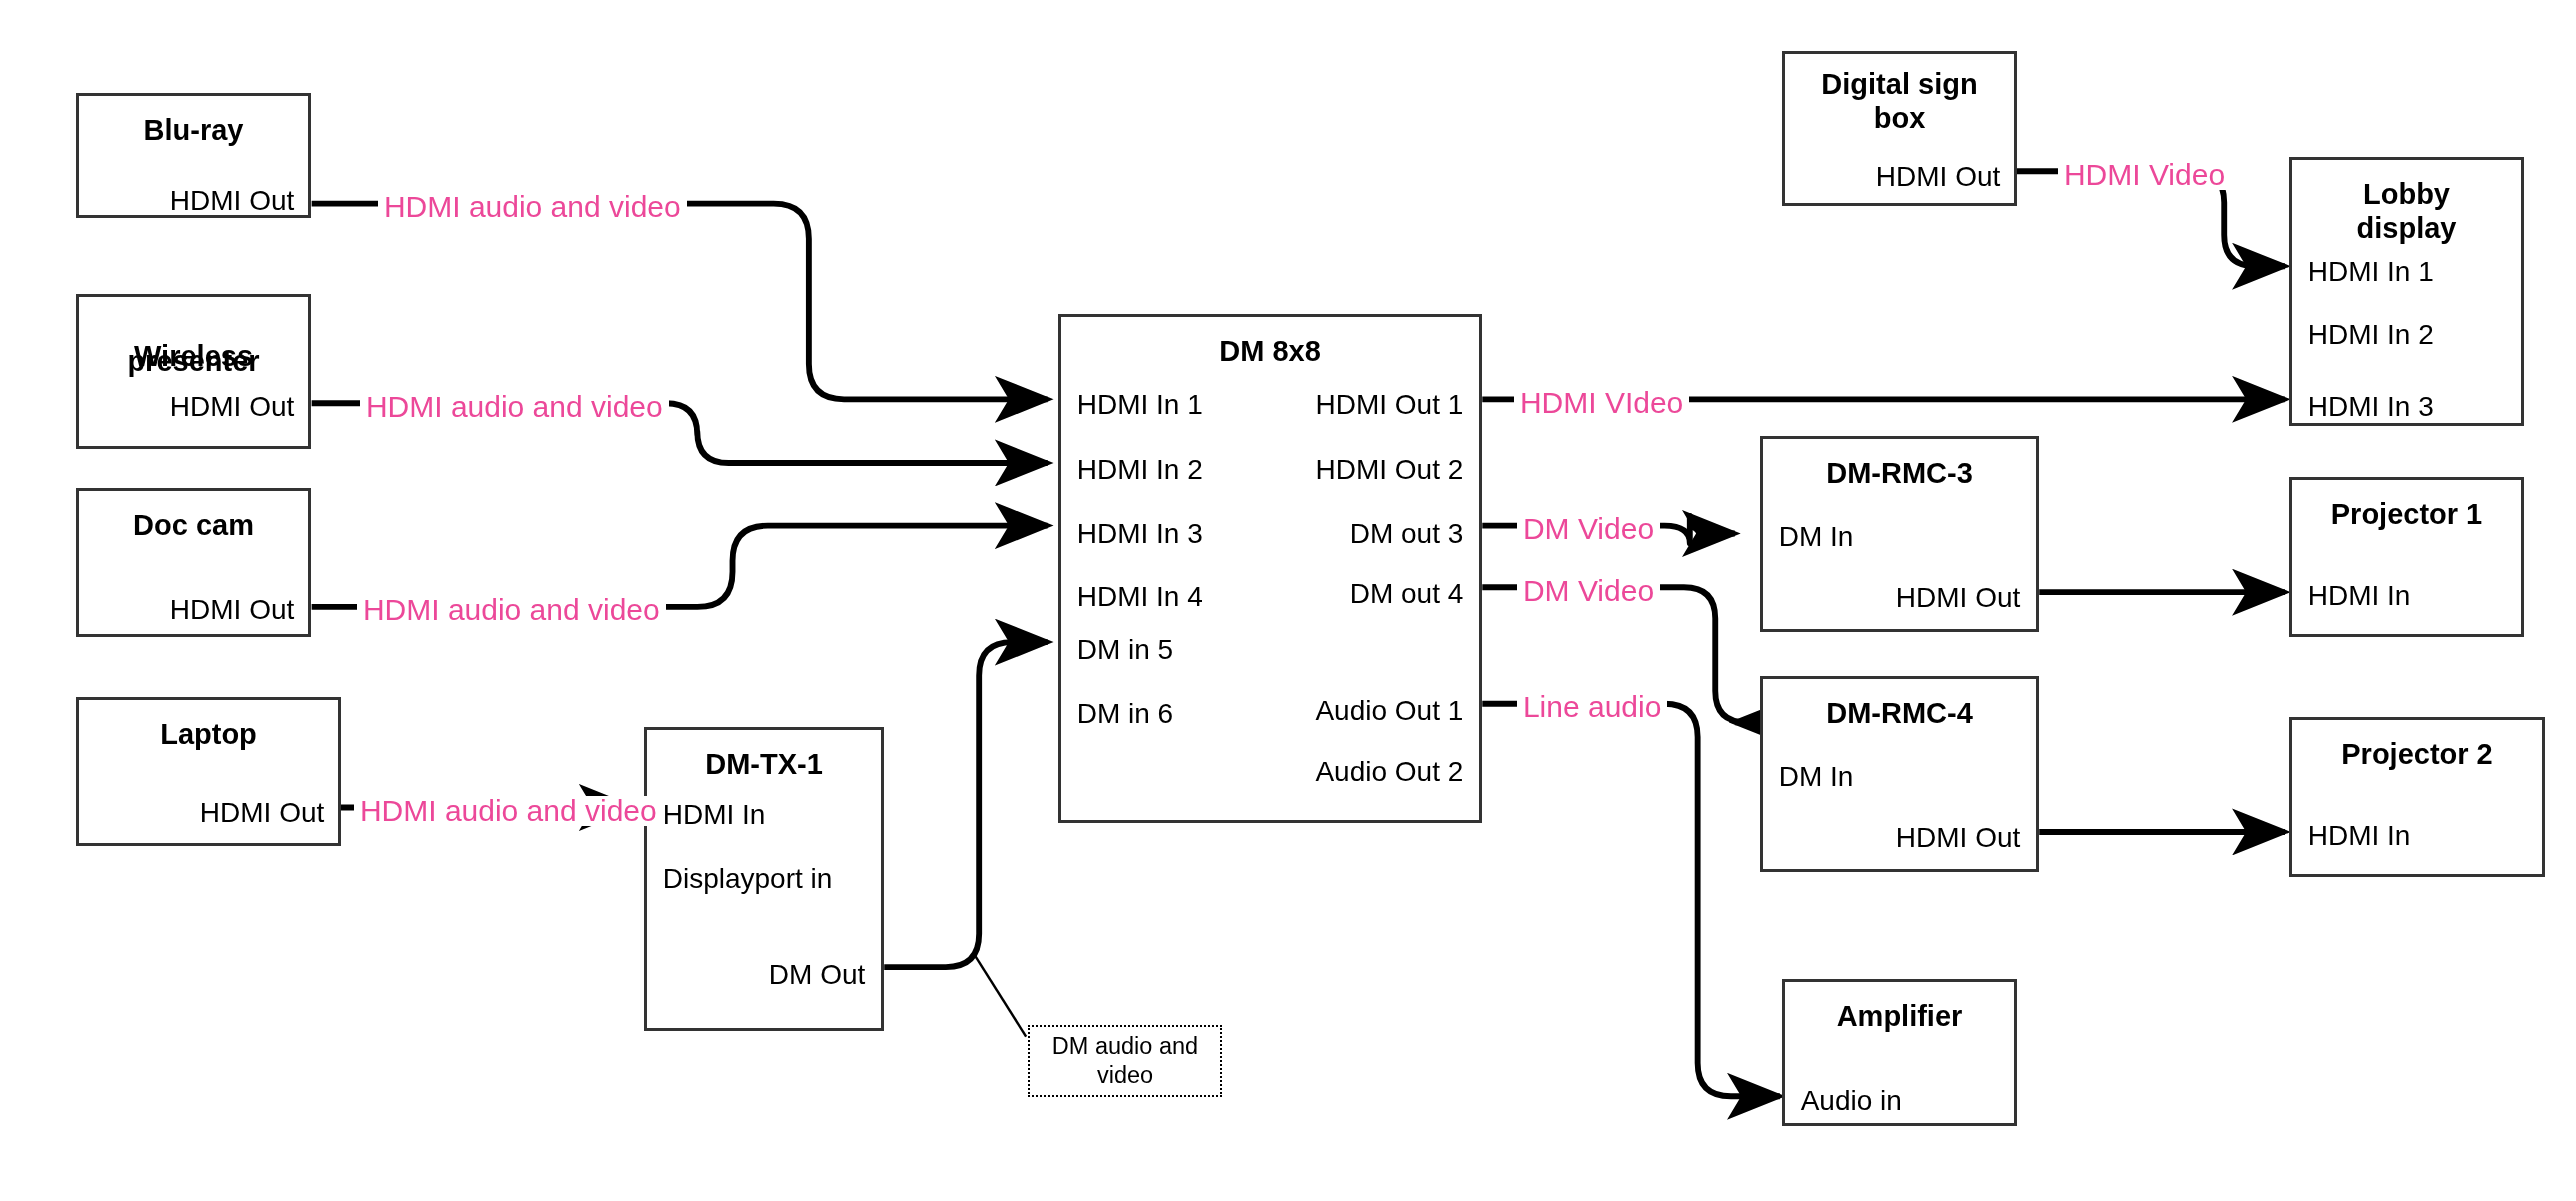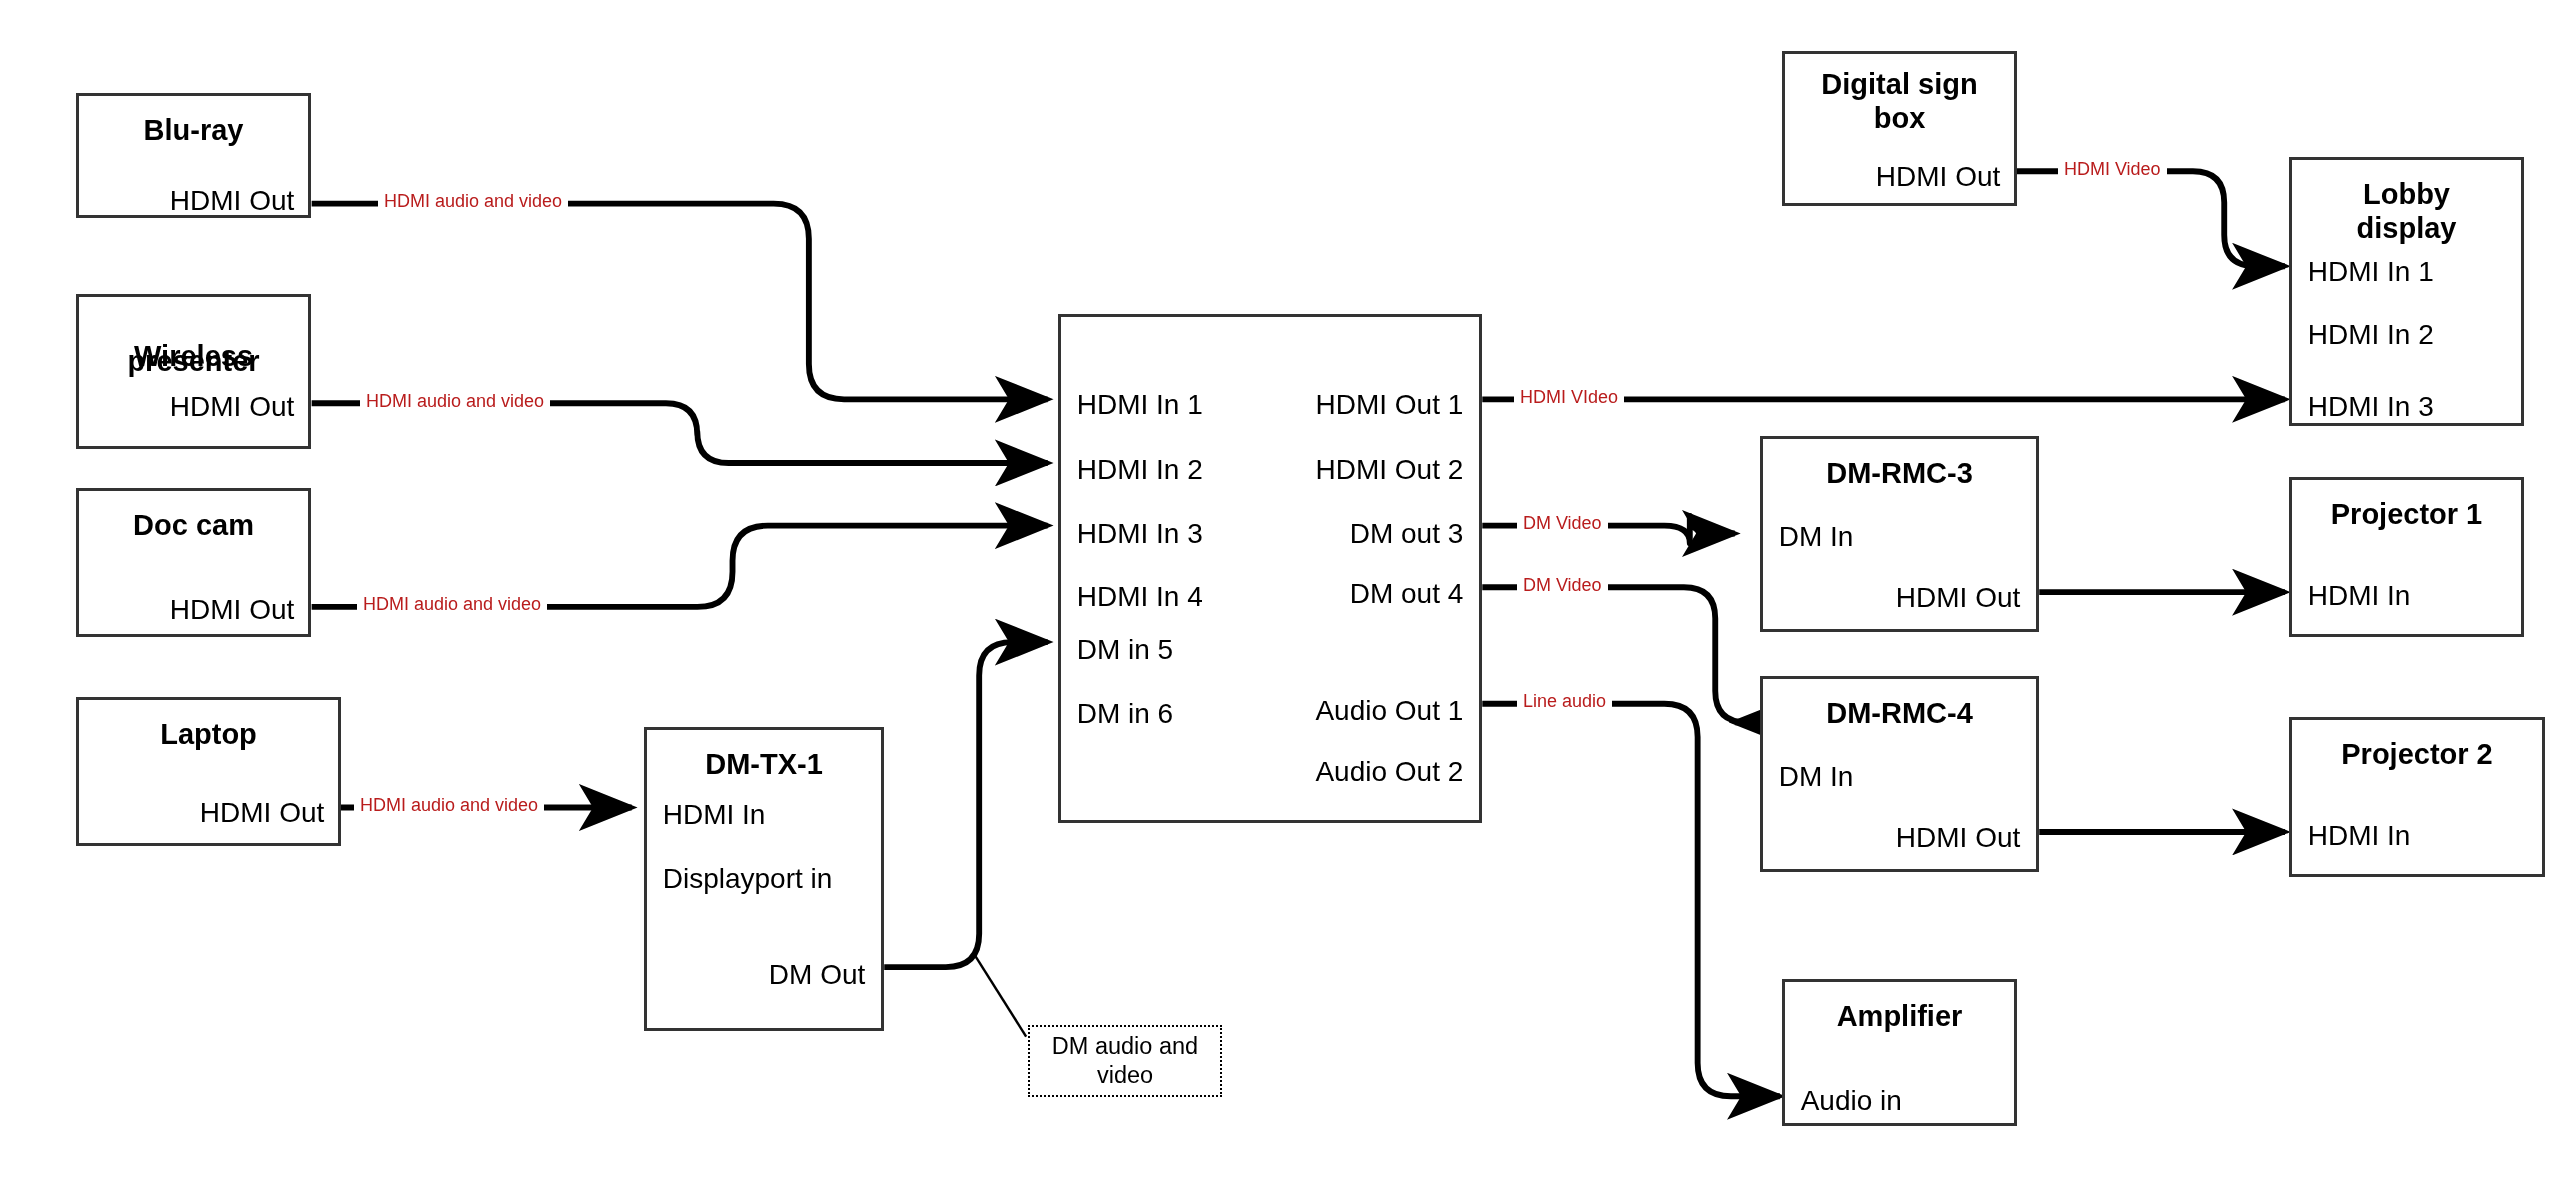--- a/index.html
+++ b/index.html
@@ -58,22 +58,22 @@
     position: absolute;
     font-size: 28px;
     color: #000000;
     line-height: 1;
     white-space: nowrap;
   }
   .port.left   { text-align: left; }
   .port.right  { text-align: right; }
   .wire-label {
     position: absolute;
-    font-size: 18px;
-    color: #b91c1c;
+    font-size: 30px;
+    color: #ec4899;
     background: #ffffff;
     line-height: 1;
     white-space: nowrap;
     padding: 0 5.9px;
   }
   .callout {
     position: absolute;
     box-sizing: border-box;
     border: 2px dotted #000000;
     background: #ffffff;
@@ -147,20 +147,21 @@
   </div>
 
   <div class="node-box" style="left:644px; top:727px; width:240px; height:304px;">
     <div class="node-title" style="top:17.6px;">DM-TX-1</div>
     <div class="port left" style="left:15.7px; top:71px;">HDMI In</div>
     <div class="port left" style="left:15.7px; top:135px;">Displayport in</div>
     <div class="port right" style="right:15.7px; top:231px;">DM Out</div>
   </div>
 
   <div class="node-box" style="left:1058px; top:314px; width:424px; height:509px;">
+    <div class="node-title" style="top:17.6px;">DM 8x8</div>
 
     <div class="port left" style="left:15.7px; top:74px;">HDMI In 1</div>
     <div class="port left" style="left:15.7px; top:139px;">HDMI In 2</div>
     <div class="port left" style="left:15.7px; top:203px;">HDMI In 3</div>
     <div class="port left" style="left:15.7px; top:266px;">HDMI In 4</div>
     <div class="port left" style="left:15.7px; top:319px;">DM in 5</div>
     <div class="port left" style="left:15.7px; top:383px;">DM in 6</div>
 
     <div class="port right" style="right:15.7px; top:74px;">HDMI Out 1</div>
     <div class="port right" style="right:15.7px; top:139px;">HDMI Out 2</div>

